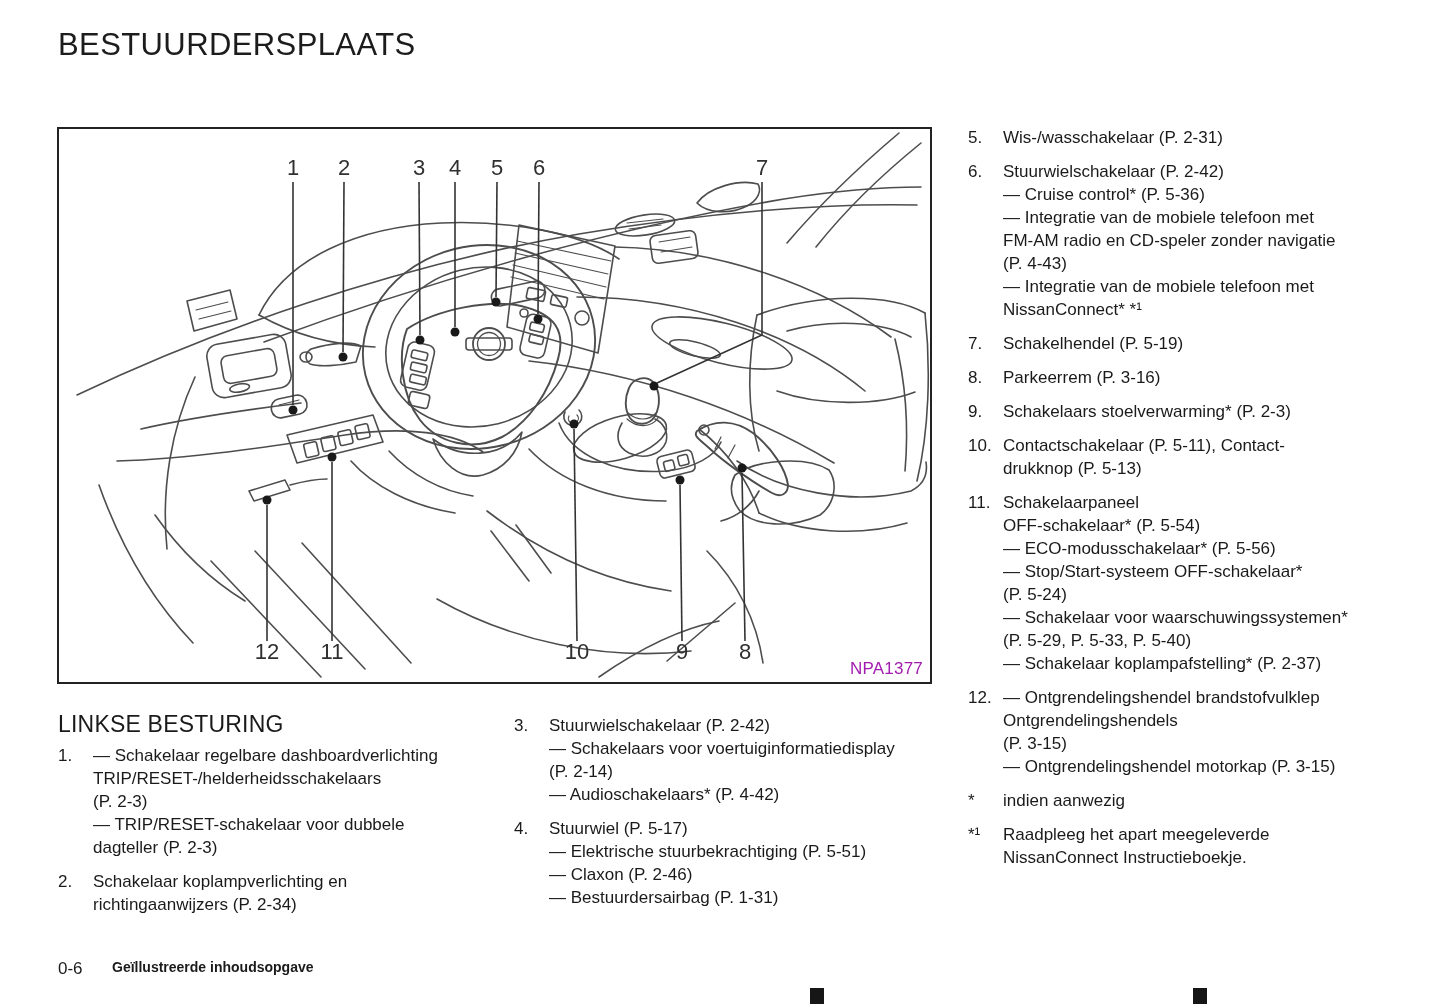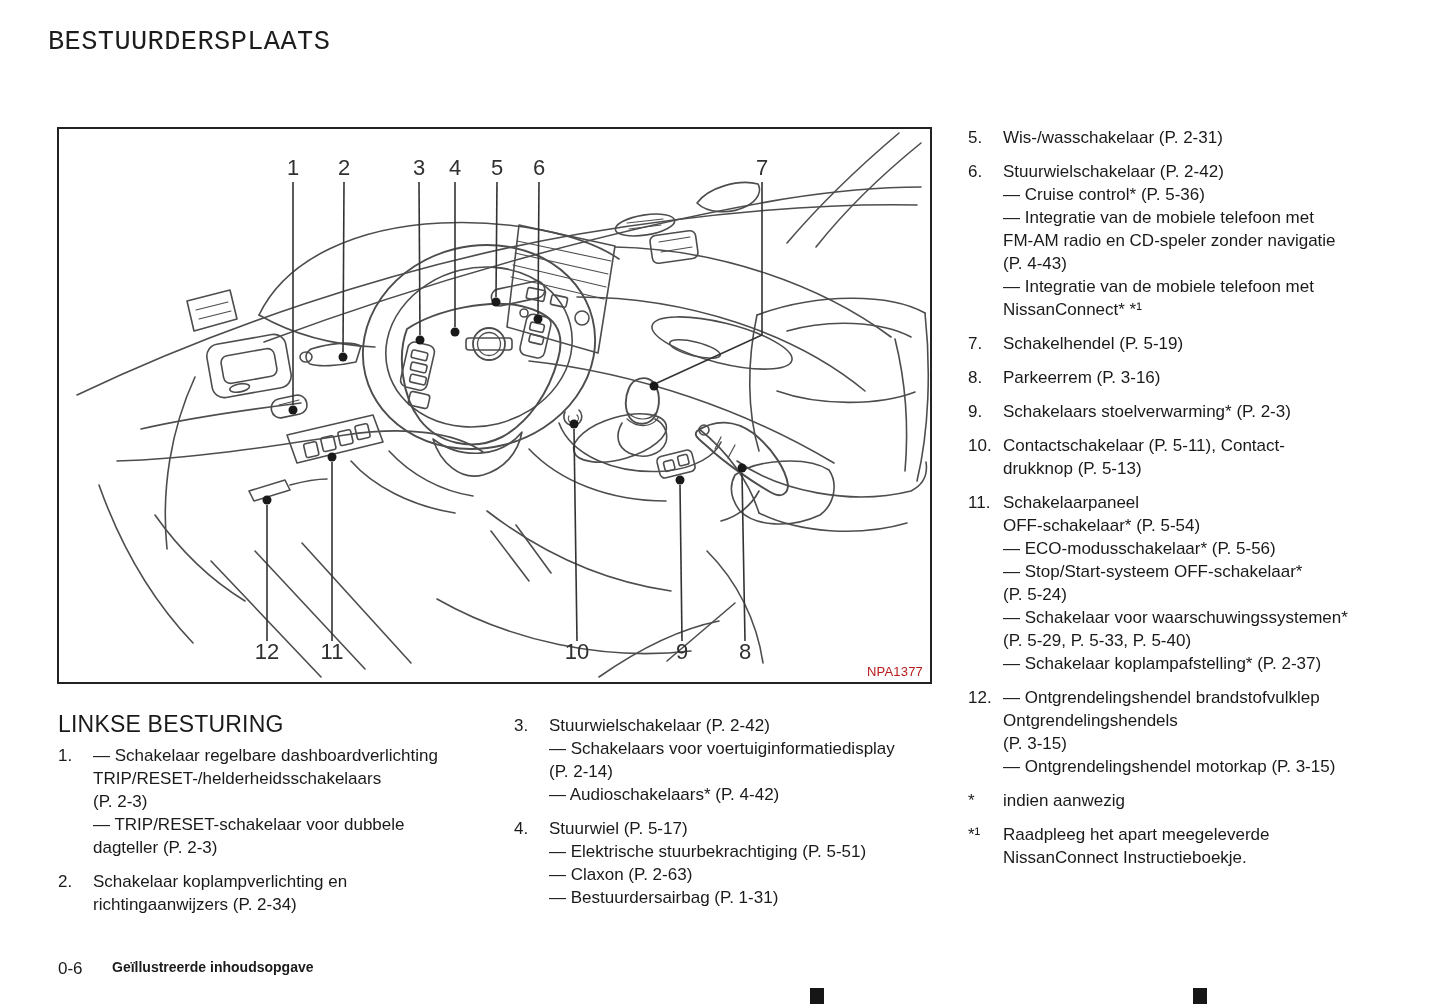--- a/index.html
+++ b/index.html
@@ -3,31 +3,31 @@
 <meta charset="utf-8">
 <style>
   html,body{margin:0;padding:0;}
   body{
     width:1445px;height:1004px;position:relative;overflow:hidden;
     background:#ffffff;color:#1a1a1a;
     font-family:"Liberation Sans", sans-serif;
     -webkit-font-smoothing:antialiased;
   }
   .page-title{
-    position:absolute;left:48px;top:27px;
-    font-size:27px;letter-spacing:.4px;color:#1c1c1c;font-family:Liberation Mono, monospace;
+    position:absolute;left:58px;top:27px;
+    font-size:31px;letter-spacing:.4px;color:#1c1c1c;
   }
   .figure-box{
     position:absolute;left:57px;top:127px;width:871px;height:553px;
     border:2px solid #222;background:#fff;
   }
   .figure-box svg{position:absolute;left:0;top:0;}
   .figure-code{
     position:absolute;right:7px;bottom:3px;
-    font-size:13px;color:#b91c1c;letter-spacing:.2px;
+    font-size:17px;color:#a21caf;letter-spacing:.2px;
   }
   .col{position:absolute;font-size:17px;line-height:23px;color:#1a1a1a;}
   .col-left{left:58px;top:710px;width:445px;}
   .col-middle{left:514px;top:714px;width:440px;}
   .col-right{left:968px;top:126px;width:472px;}
   .col-heading{font-size:23px;line-height:28px;margin:0 0 6px 0;letter-spacing:.2px;}
   .item{position:relative;padding-left:35px;margin-bottom:11px;}
   .item-num{position:absolute;left:0;top:0;}
   .line{white-space:nowrap;}
   .footer-pagenum{position:absolute;left:58px;top:959px;font-size:17px;}
@@ -227,21 +227,21 @@
         <span class="item-num">3.</span>
         <div class="line">Stuurwielschakelaar (P. 2-42)</div>
         <div class="line">— Schakelaars voor voertuiginformatiedisplay</div>
         <div class="line">(P. 2-14)</div>
         <div class="line">— Audioschakelaars* (P. 4-42)</div>
       </div>
       <div class="item">
         <span class="item-num">4.</span>
         <div class="line">Stuurwiel (P. 5-17)</div>
         <div class="line">— Elektrische stuurbekrachtiging (P. 5-51)</div>
-        <div class="line">— Claxon (P. 2-63)</div>
+        <div class="line">— Claxon (P. 2-46)</div>
         <div class="line">— Bestuurdersairbag (P. 1-31)</div>
       </div>
     </div>
 </div>
 <div class="col col-right">
   <div class="col-items">
       <div class="item">
         <span class="item-num">5.</span>
         <div class="line">Wis-/wasschakelaar (P. 2-31)</div>
       </div>

